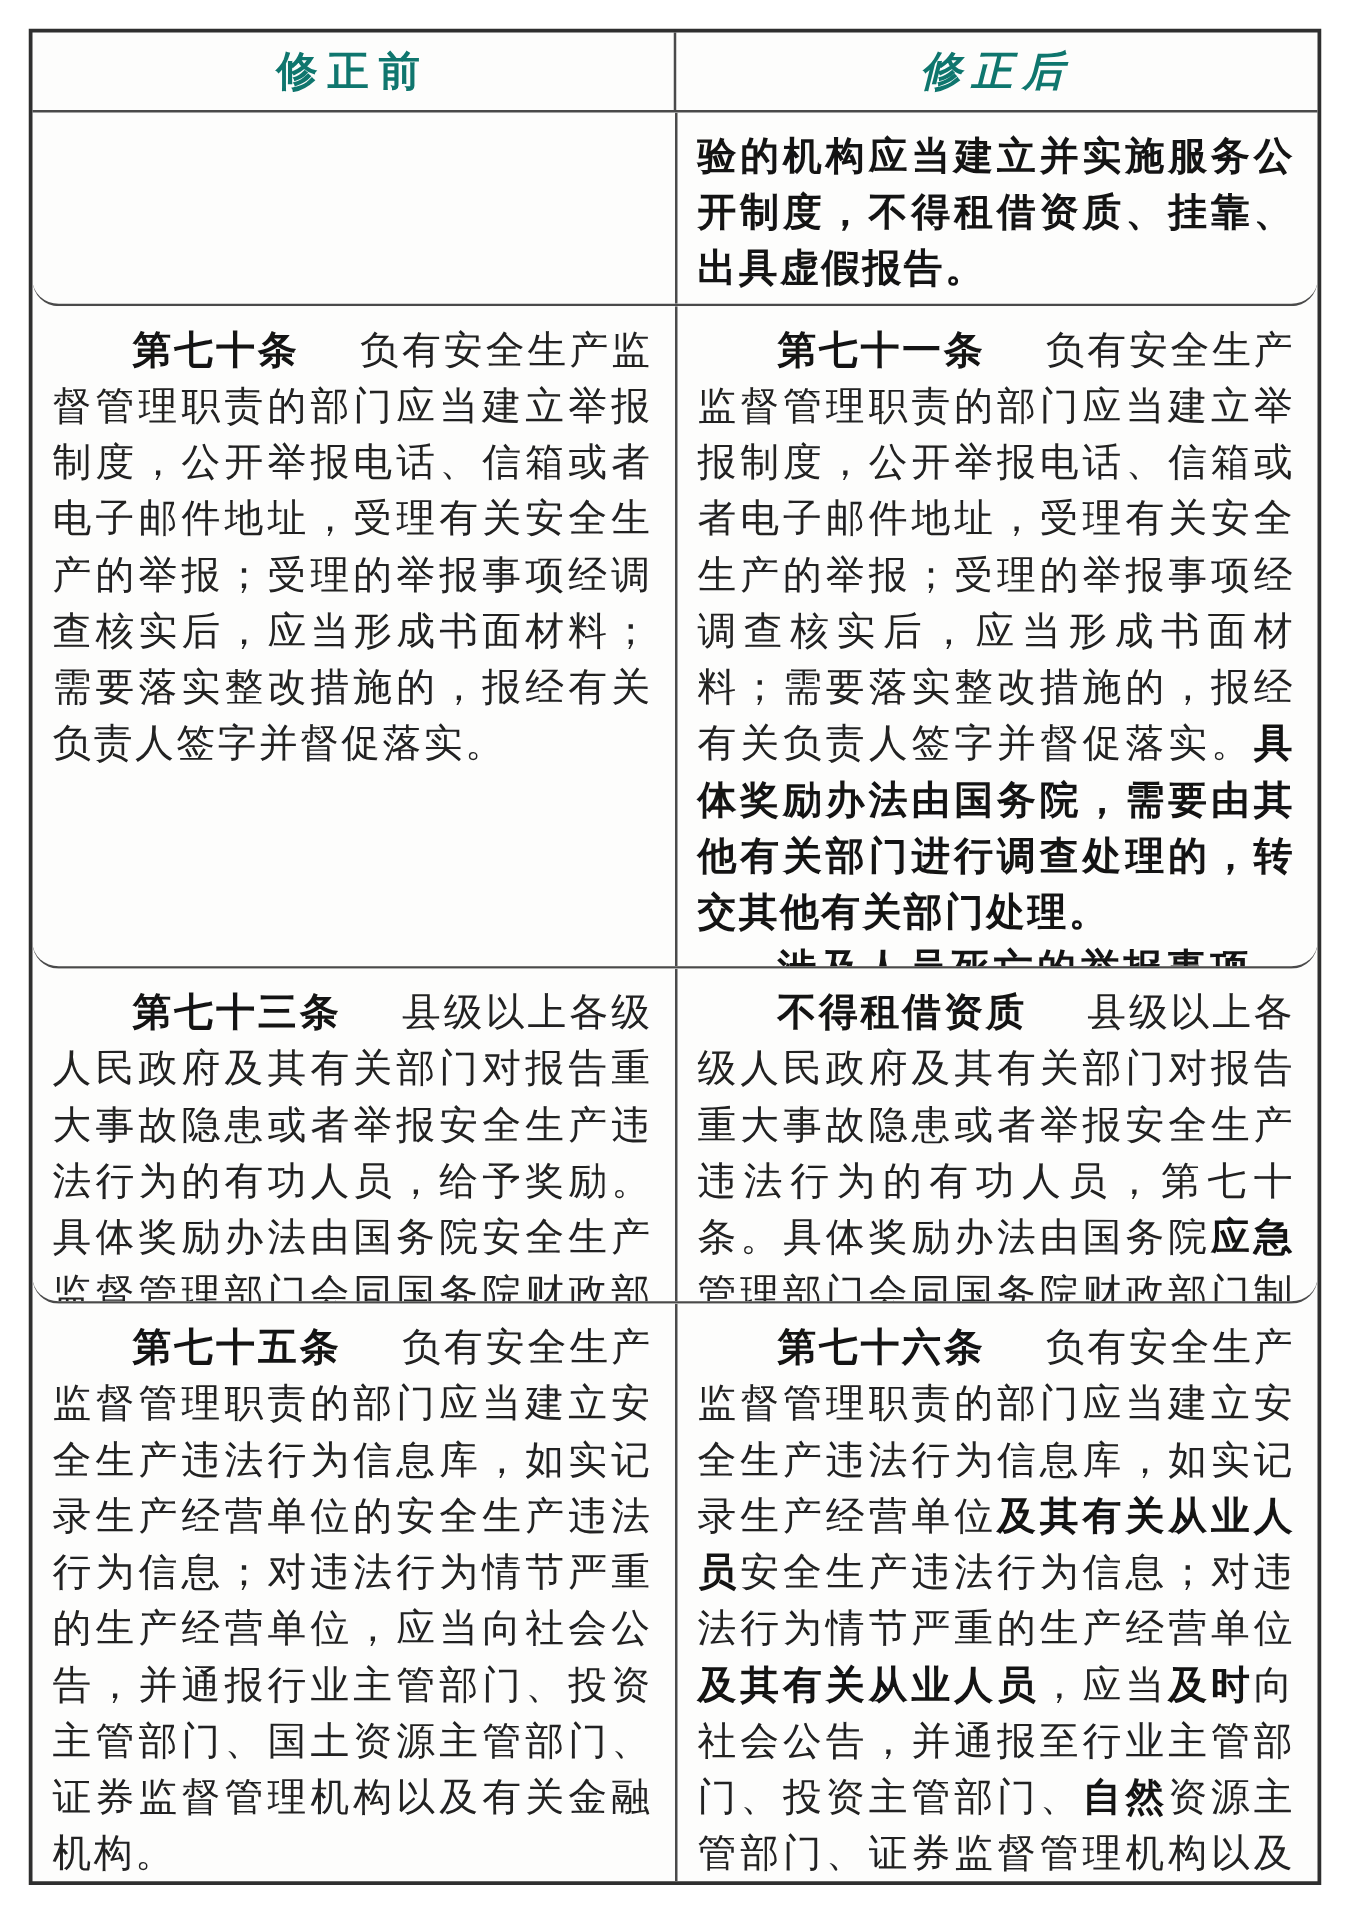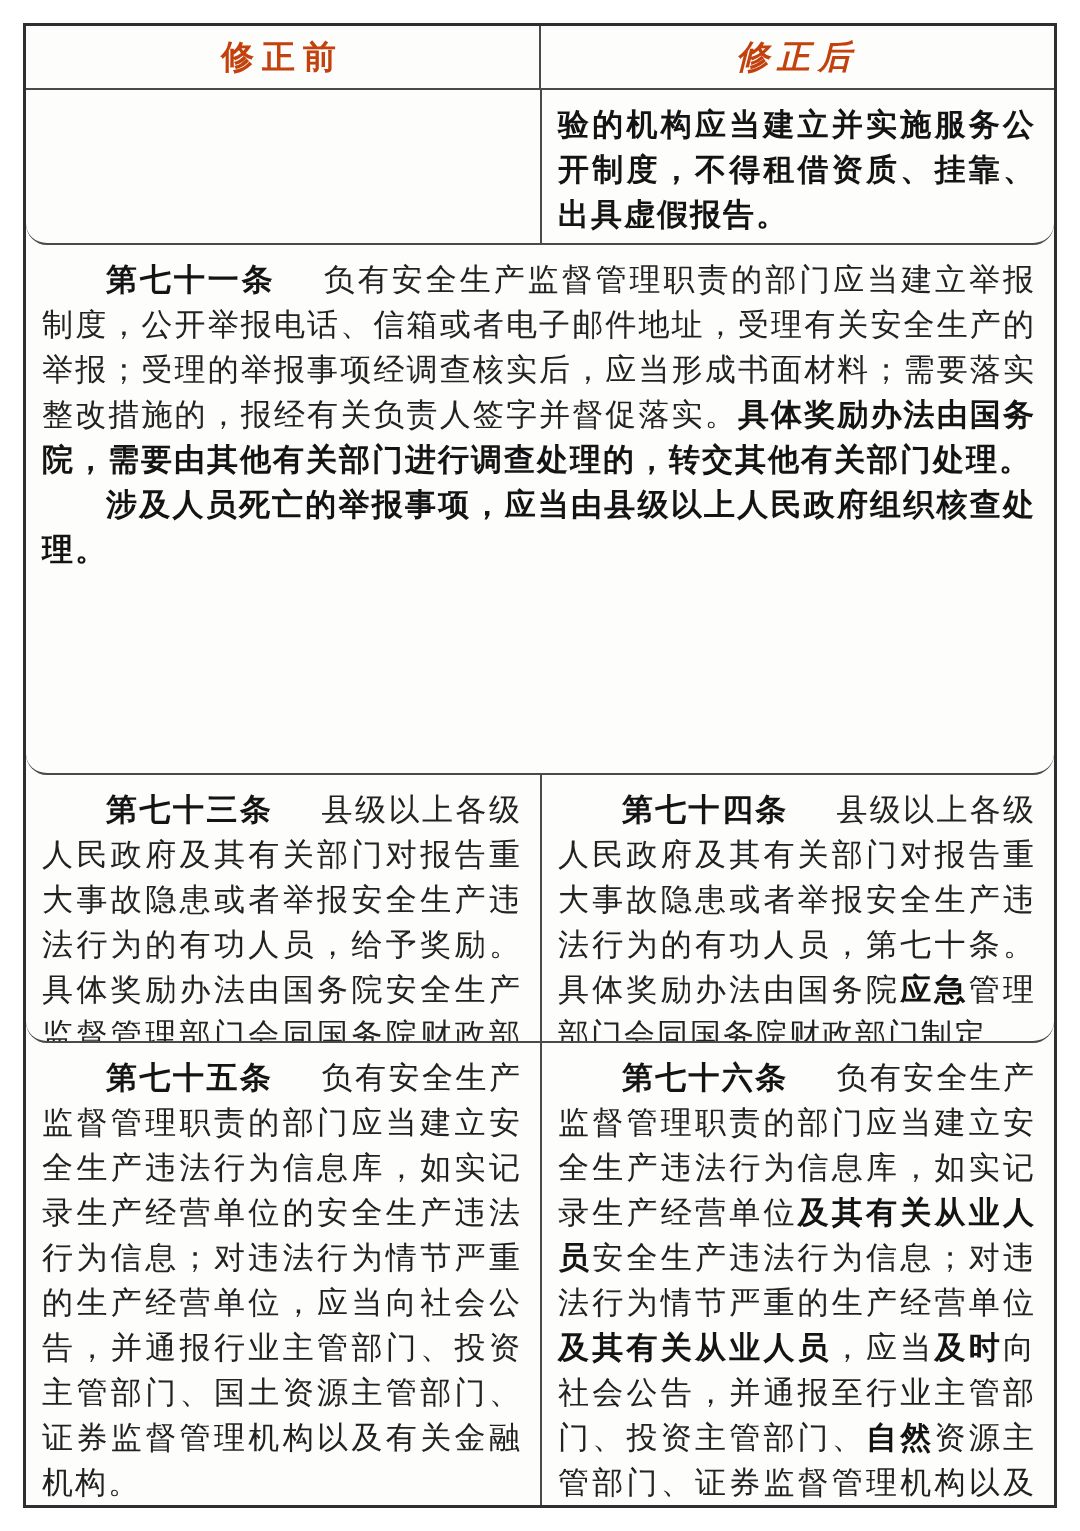--- a/index.html
+++ b/index.html
@@ -20,21 +20,21 @@
   .thead {
     flex: 0 0 62px;
     display: flex;
     border-bottom: 2px solid #4a4a4a;
   }
   .th {
     flex: 1 1 50%;
     display: flex; align-items: center; justify-content: center;
     font-family: "Liberation Sans", "DejaVu Sans", sans-serif;
     font-weight: 700; font-size: 33px; letter-spacing: 8px;
-    color: #c2410c;
+    color: #0f766e;
   }
   .th + .th { border-left: 2px solid #4a4a4a; font-style: italic; }
   .tbody { flex: 1 1 auto; display: flex; flex-direction: column; overflow: hidden; }
   .trow {
     display: flex; overflow: hidden;
     border-bottom: 2px solid #4a4a4a;
     flex: 0 0 auto;
     border-radius: 21px;
   }
   .trow.r0 { height: 153px; }
@@ -76,30 +76,33 @@
     </div>
     <div class="tbody" id="tbody">
         <div class="trow r0">
           <div class="tcell"></div>
           <div class="tcell">
             <p class="para"><span class="seg bold">验的机构应当建立并实施服务公开制度，不得租借资质、挂靠、出具虚假报告。</span></p>
           </div>
         </div>
         <div class="trow r1">
           <div class="tcell">
+            <p class="para indent"><span class="seg bold label">第七十条</span><span class="seg">负有安全生产监督管理职责的部门应当建立举报制度，公开举报电话、信箱或者电子邮件地址，受理有关安全生产的举报；受理的举报事项经调查核实后，应当形成书面材料；需要落实整改措施的，报经有关负责人签字并督促落实。</span></p>
+          </div>
+          <div class="tcell">
             <p class="para indent"><span class="seg bold label">第七十一条</span><span class="seg">负有安全生产监督管理职责的部门应当建立举报制度，公开举报电话、信箱或者电子邮件地址，受理有关安全生产的举报；受理的举报事项经调查核实后，应当形成书面材料；需要落实整改措施的，报经有关负责人签字并督促落实。</span><span class="seg bold">具体奖励办法由国务院，需要由其他有关部门进行调查处理的，转交其他有关部门处理。</span></p>
             <p class="para indent"><span class="seg bold">涉及人员死亡的举报事项，应当由县级以上人民政府组织核查处理。</span></p>
           </div>
         </div>
         <div class="trow r2">
           <div class="tcell">
             <p class="para indent"><span class="seg bold label">第七十三条</span><span class="seg">县级以上各级人民政府及其有关部门对报告重大事故隐患或者举报安全生产违法行为的有功人员，给予奖励。具体奖励办法由国务院安全生产监督管理部门会同国务院财政部门制定。</span></p>
           </div>
           <div class="tcell">
-            <p class="para indent"><span class="seg bold label">第七十四条</span><span class="seg">县级以上各级人民政府及其有关部门对报告重大事故隐患或者举报安全生产违法行为的有功人员，第七十条。具体奖励办法由国务院</span><span class="seg bold">应急</span><span class="seg">管理部门会同国务院财政部门制定。</span></p>
+            <p class="para indent"><span class="seg bold label">不得租借资质</span><span class="seg">县级以上各级人民政府及其有关部门对报告重大事故隐患或者举报安全生产违法行为的有功人员，第七十条。具体奖励办法由国务院</span><span class="seg bold">应急</span><span class="seg">管理部门会同国务院财政部门制定。</span></p>
           </div>
         </div>
         <div class="trow r3">
           <div class="tcell">
             <p class="para indent"><span class="seg bold label">第七十五条</span><span class="seg">负有安全生产监督管理职责的部门应当建立安全生产违法行为信息库，如实记录生产经营单位的安全生产违法行为信息；对违法行为情节严重的生产经营单位，应当向社会公告，并通报行业主管部门、投资主管部门、国土资源主管部门、证券监督管理机构以及有关金融机构。</span></p>
           </div>
           <div class="tcell">
             <p class="para indent"><span class="seg bold label">第七十六条</span><span class="seg">负有安全生产监督管理职责的部门应当建立安全生产违法行为信息库，如实记录生产经营单位</span><span class="seg bold">及其有关从业人员</span><span class="seg">安全生产违法行为信息；对违法行为情节严重的生产经营单位</span><span class="seg bold">及其有关从业人员</span><span class="seg">，应当</span><span class="seg bold">及时</span><span class="seg">向社会公告，并通报至行业主管部门、投资主管部门、</span><span class="seg bold">自然</span><span class="seg">资源主管部门、证券监督管理机构以及有关金融机构。</span></p>
           </div>
         </div>

